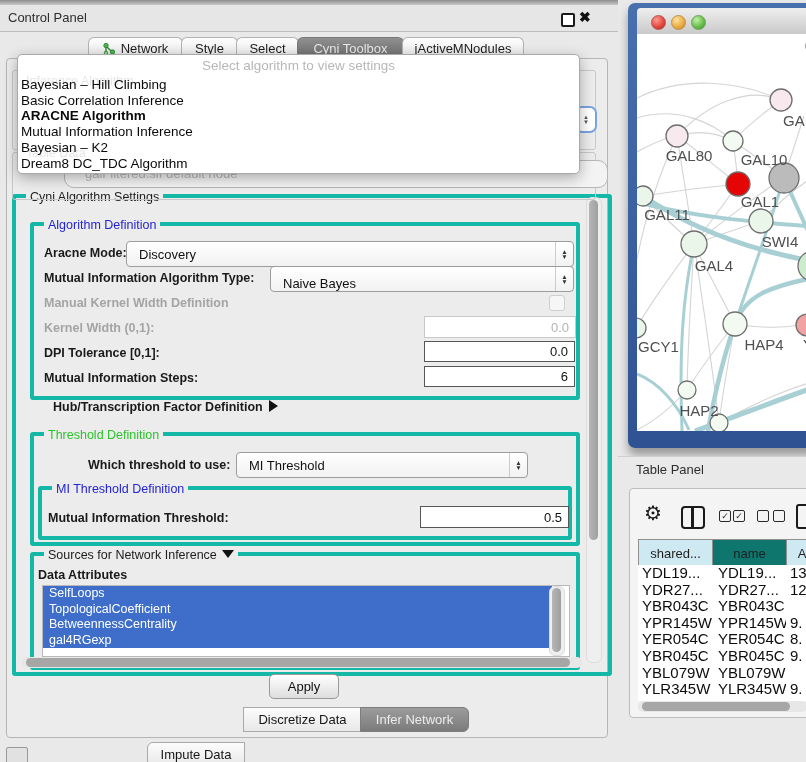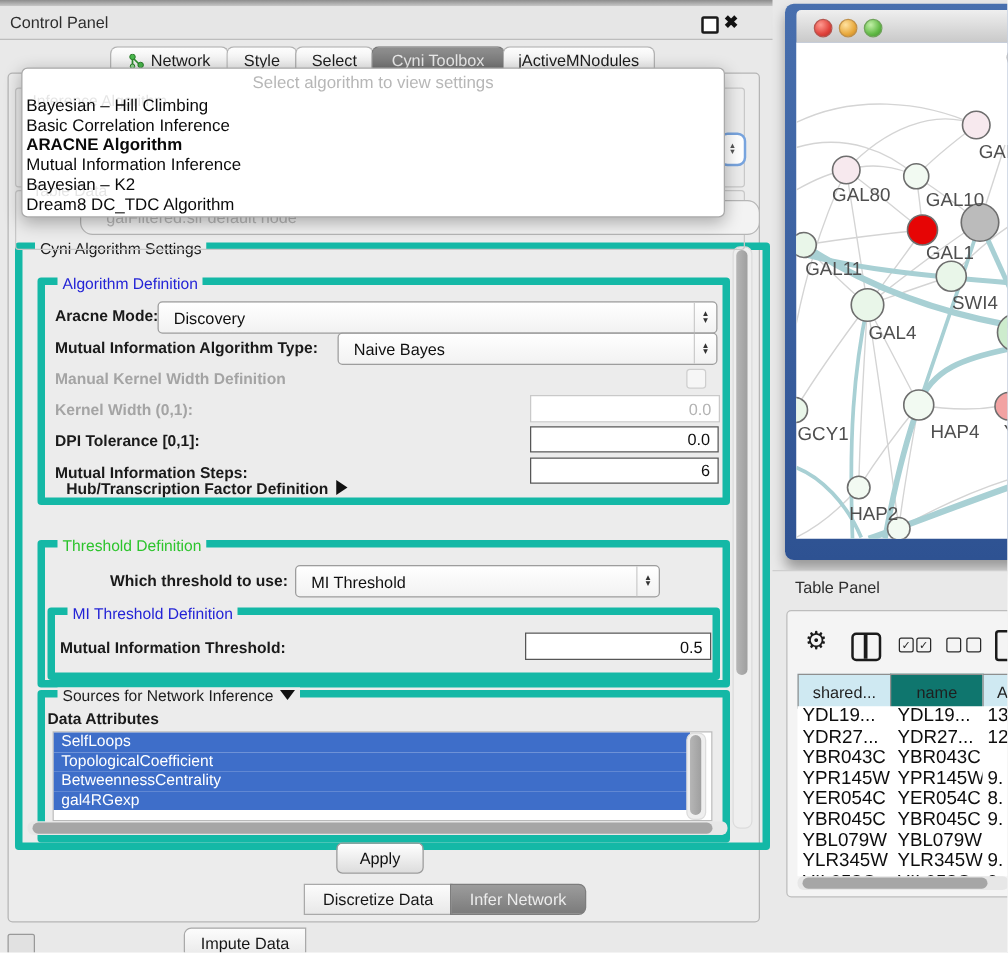--- a/index.html
+++ b/index.html
@@ -12,21 +12,21 @@
   .titlebar .t{position:absolute;left:8px;top:0;line-height:26px;font-size:13px;color:#2e2e2e;}
   .btn-restore{position:absolute;left:561px;top:8px;width:10px;height:10px;border:2px solid #1a1a1a;border-radius:2px;background:#fff;}
   .btn-close{position:absolute;left:579px;top:4px;font-size:14px;font-weight:bold;color:#111;}
   .pane{left:6px;top:58px;width:600px;height:678px;border:1px solid #b5b5b5;border-radius:4px;background:#ececec;}
   
   .tab{position:absolute;top:37px;height:21px;border:1px solid #b2b2b2;border-bottom:none;border-radius:6px 6px 0 0;
        background:linear-gradient(#fdfdfd,#e7e7e7);display:flex;align-items:center;justify-content:center;
        font-size:13px;color:#1d1d1d;z-index:6;}
   .tab.sel{background:linear-gradient(#8f8f8f,#6c6c6c);color:#e9e9e9;border-color:#787878;}
   
-  .grp{position:absolute;border:6px solid #14b8a6;border-radius:3px;}
+  .grp{position:absolute;border:4px solid #14b8a6;border-radius:3px;}
   .legend{position:absolute;top:-8px;left:10px;background:#ececec;padding:0 4px;font-size:12.5px;color:#1c1c1c;white-space:nowrap;}
   .legend.blue{color:#2323d6;}
   .legend.green{color:#2cc42c;}
   .lbl{position:absolute;font-size:12.5px;font-weight:bold;color:#1a1a1a;white-space:nowrap;}
   .lbl.dis{color:#a4a4a4;}
   .combo{position:absolute;background:linear-gradient(#ffffff,#f2f2f2);border:1px solid #9d9d9d;border-radius:4px;
          display:flex;align-items:center;font-size:13px;color:#101010;}
   .combo .val{padding-left:12px;flex:1;white-space:nowrap;overflow:hidden;}
   .combo .spin{width:17px;align-self:stretch;border-left:1px solid #cccccc;display:flex;flex-direction:column;
                align-items:center;justify-content:center;font-size:6.5px;line-height:5px;color:#333;}
@@ -161,37 +161,37 @@
   </div>
   <div class="lbl" style="left:44px;top:246px;">Aracne Mode:</div>
   <div class="combo" style="left:126px;top:241px;width:446px;height:24px;">
     <span class="val">Discovery</span>
     <span class="spin">
         <span>▲</span>
         <span>▼</span>
       </span>
   </div>
   <div class="lbl" style="left:44px;top:271px;">Mutual Information Algorithm Type:</div>
-  <div class="combo" style="left:270px;top:266px;width:302px;height:24px;">
+  <div class="combo" style="left:270px;top:266px;width:302px;height:24px;align-items:flex-end;">
     <span class="val">Naive Bayes</span>
     <span class="spin">
         <span>▲</span>
         <span>▼</span>
       </span>
   </div>
   <div class="lbl dis" style="left:44px;top:296px;">Manual Kernel Width Definition</div>
   <div class="chk" style="left:549px;top:295px;"></div>
   <div class="lbl dis" style="left:44px;top:321px;">Kernel Width (0,1):</div>
   <div class="field lite" style="left:424px;top:316px;width:144px;height:20px;">0.0</div>
   <div class="lbl" style="left:44px;top:346px;">DPI Tolerance [0,1]:</div>
   <div class="field dark" style="left:424px;top:341px;width:143px;height:19px;">0.0</div>
   <div class="lbl" style="left:44px;top:371px;">Mutual Information Steps:</div>
   <div class="field dark" style="left:424px;top:366px;width:143px;height:19px;">6</div>
 
-  <div class="lbl" style="left:33px;top:384px;padding-left:20px;">
+  <div class="lbl" style="left:33px;top:400px;padding-left:20px;">
     <span>Hub/Transcription Factor Definition</span><span class="tri-r"></span>
   </div>
 
   <div class="grp" style="left:30px;top:432px;width:542px;height:106px;">
     <span class="legend green">Threshold Definition</span>
   </div>
   <div class="lbl" style="left:88px;top:458px;">Which threshold to use:</div>
   <div class="combo" style="left:236px;top:452px;width:290px;height:24px;gap:46px;">
     <span class="val">MI Threshold</span>
     <span class="spin">

